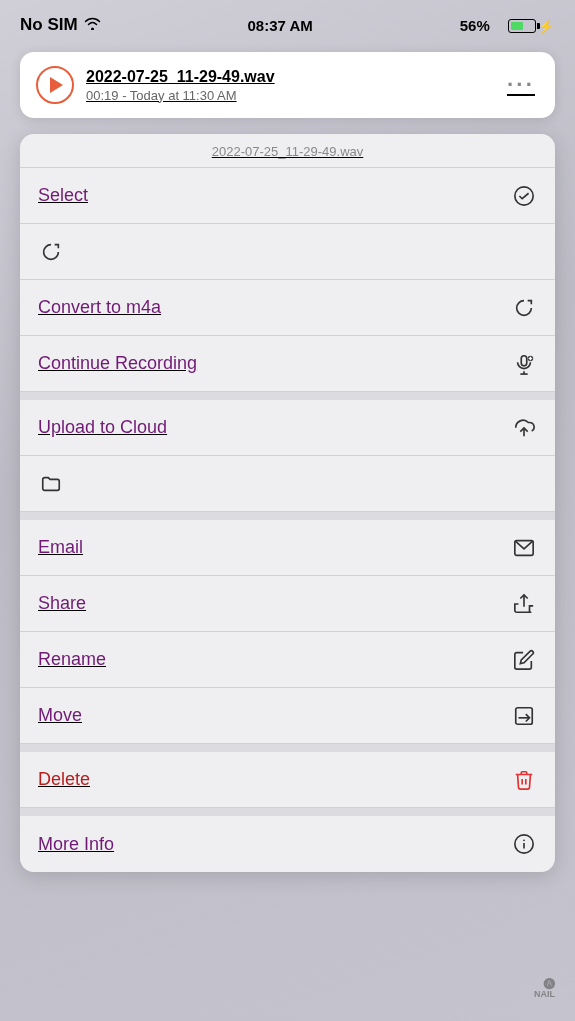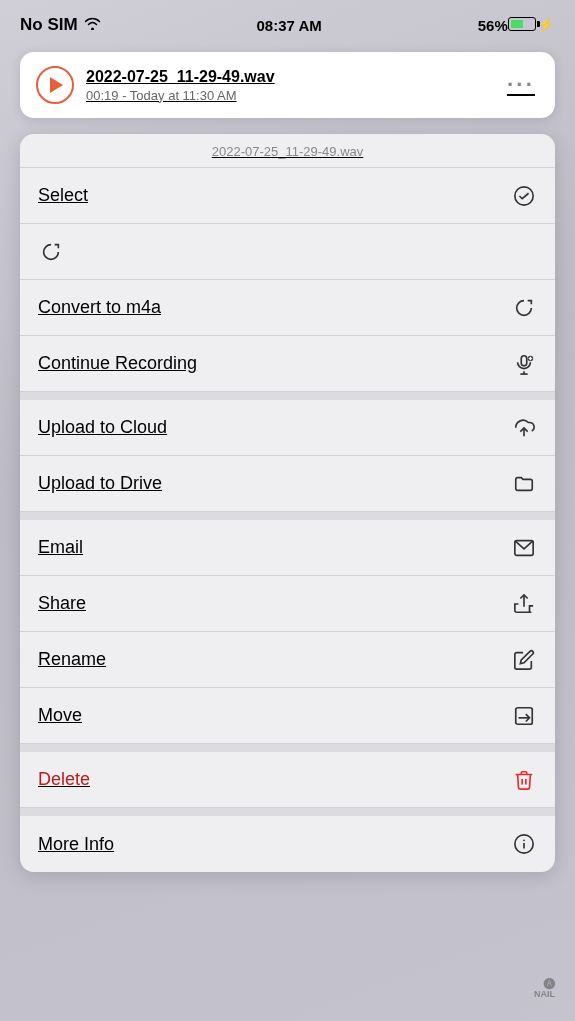--- a/index.html
+++ b/index.html
@@ -44,22 +44,22 @@
     }
 
     .status-center {
       font-size: 15px;
       font-weight: 600;
       color: #000;
     }
 
     .status-right {
       display: flex;
-      align-items: flex-start;
-      gap: 0;
+      align-items: flex-end;
+      gap: 18px;
       font-size: 15px;
       font-weight: 600;
       color: #000;
     }
 
     .battery {
       display: flex;
       align-items: center;
       gap: 3px;
     }
@@ -190,21 +190,21 @@
       background: transparent;
       transition: background 0.1s;
     }
 
     .menu-item:last-child {
       border-bottom: none;
     }
 
     .menu-item-label {
       font-size: 18px;
-      color: #000000;
+      color: #701a75;
       font-weight: 400;
     }
 
     .menu-item-label.delete {
       color: #b91c1c;
     }
 
     .menu-icon {
       width: 26px;
       height: 26px;
@@ -334,21 +334,20 @@
       <span class="menu-icon">
         <svg viewBox="0 0 24 24" fill="none" stroke="currentColor" stroke-width="1.8">
           <polyline points="16,16 12,12 8,16"></polyline>
           <line x1="12" y1="12" x2="12" y2="21"></line>
           <path d="M20.4 15.4A5 5 0 0 0 18 6h-1.3A8 8 0 0 0 3 11.7"></path>
         </svg>
       </span>
     </div>
 
     <div class="menu-item">
-      <span class="menu-item-label">Upload to Drive</span>
       <span class="menu-icon">
         <svg viewBox="0 0 24 24" fill="none" stroke="currentColor" stroke-width="1.8">
           <path d="M3 7a2 2 0 0 1 2-2h4l2 2h8a2 2 0 0 1 2 2v8a2 2 0 0 1-2 2H5a2 2 0 0 1-2-2z"></path>
         </svg>
       </span>
     </div>
 
     <div class="menu-divider"></div>
 
     <div class="menu-item">

